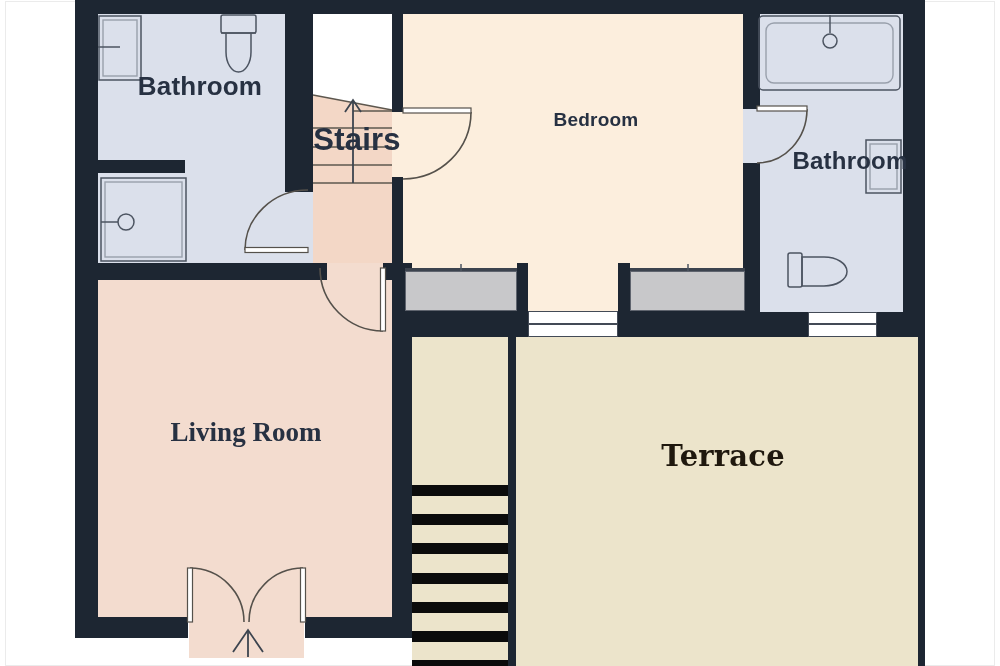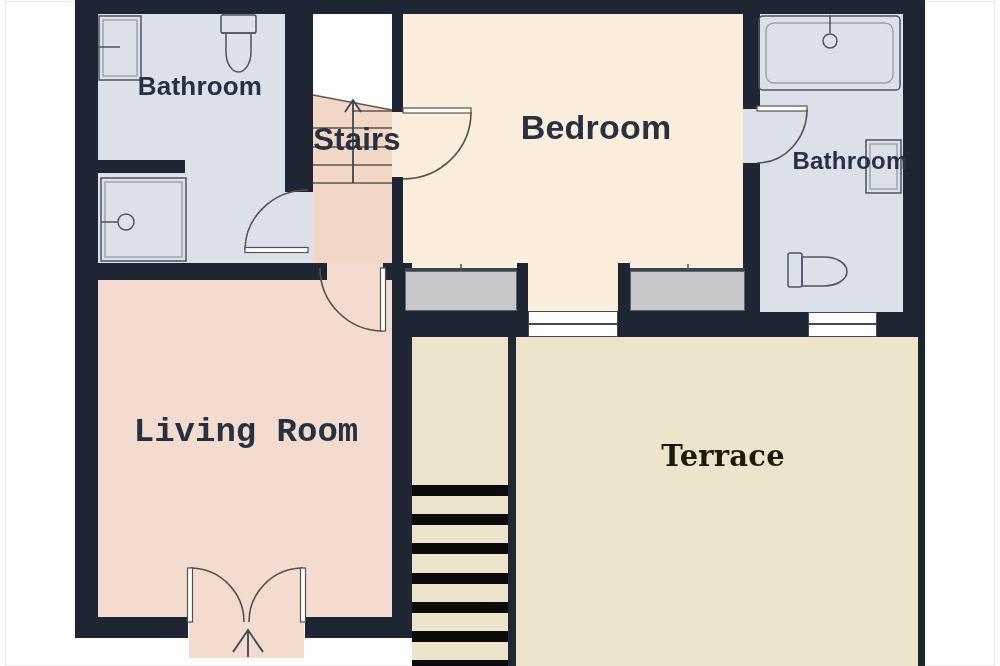--- a/index.html
+++ b/index.html
@@ -23,22 +23,22 @@
   .fx-light{stroke:#99a0ac;stroke-width:1.4;fill:none;}
   .stair-line{stroke:#5d574e;stroke-width:1.3;fill:none;}
   .arrow{stroke:#3c444f;stroke-width:1.8;fill:none;}
   .white-shape{fill:#ffffff;stroke:none;}
   .lbl{position:absolute;z-index:5;transform:translate(-50%,-50%);
     white-space:nowrap;font-weight:700;color:var(--label-sans-color);
     letter-spacing:.2px;}
   .lbl-serif{font-family:"DejaVu Serif","Liberation Serif",serif;color:var(--label-serif-color);}
   .living-lbl{position:absolute;z-index:5;transform:translate(-50%,-50%);
     text-align:center;font-weight:700;}
-  .living-lbl .l1{font-family:Liberation Mono, monospace;color:var(--label-sans-color);
-    font-size:34px;line-height:27px;white-space:nowrap;}
+  .living-lbl .l1{font-family:Liberation Serif, serif;color:var(--label-sans-color);
+    font-size:27px;line-height:27px;white-space:nowrap;}
   .living-lbl .l2{font-family:"DejaVu Serif","Liberation Serif",serif;color:var(--label-serif-color);
     font-size:26px;line-height:28px;white-space:nowrap;}
 </style>
 </head>
 <body>
 
 <div id="canvas">
   <div class="frame"></div>
 
   <div>
@@ -194,19 +194,19 @@
       <rect class="fx" x="788" y="253" width="14" height="34" rx="2"></rect>
       <path class="fx" d="M802 257 L824 257 A23 14.5 0 0 1 824 286 L802 286 Z"></path>
     </g>
 
     <path class="fx" d="M461 264 L461 271"></path>
     <path class="fx" d="M688 264 L688 271"></path>
   </svg>
 
   <div class="lbl" style="left:200px;top:86px;font-size:26px;">Bathroom</div>
   <div class="lbl" style="left:357px;top:140px;font-size:31px;">Stairs</div>
-  <div class="lbl" style="left:596px;top:127px;font-size:34px;">Bedroom</div>
+  <div class="lbl" style="left:596px;top:120px;font-size:19px;">Bedroom</div>
   <div class="lbl" style="left:850px;top:161px;font-size:24px;">Bathroom</div>
   <div class="living-lbl" style="left:246px;top:432px;">
     <div class="l1">Living Room</div>
   </div>
   <div class="lbl lbl-serif" style="left:723px;top:456px;font-size:29px;">Terrace</div>
 </div>
 
 </body></html>

